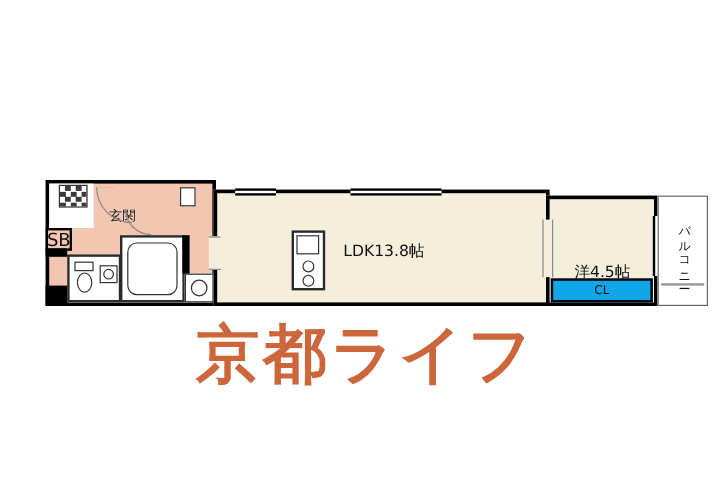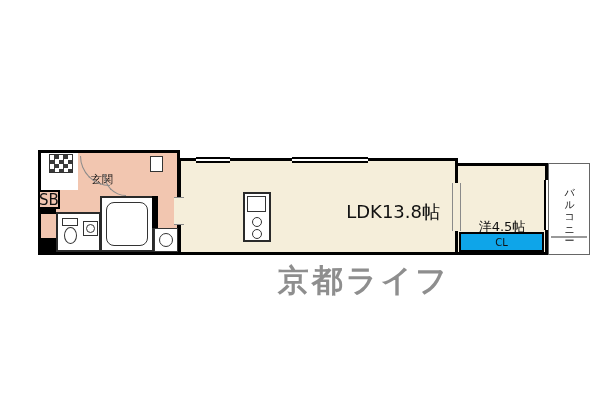--- a/index.html
+++ b/index.html
@@ -19,22 +19,22 @@
   .win-v{position:absolute;box-sizing:border-box;background:#fff;border-left:2px solid #000;border-right:2px solid #000;}
   .gap-h{position:absolute;box-sizing:border-box;background:#f5eeda;border-top:1px solid #8a8a8a;border-bottom:1px solid #8a8a8a;}
   .gap-v{position:absolute;box-sizing:border-box;background:#f5eeda;border-left:1px solid #8a8a8a;border-right:1px solid #8a8a8a;}
   .mat{
     position:absolute;border:1px solid #333;
     background:repeating-conic-gradient(#3a3a3a 0% 25%, #ffffff 0% 50%);
     background-size:9px 9px;
   }
   .circle{position:absolute;box-sizing:border-box;border:1.5px solid #333;border-radius:50%;background:#fff;}
   .watermark{
-    position:absolute;left:160px;top:260px;width:290px;text-align:right;
-    font-size:31px;font-weight:600;letter-spacing:3px;color:#737373;opacity:0.8;z-index:60;
+    position:absolute;left:160px;top:260px;width:290px;text-align:center;
+    font-size:53px;font-weight:600;letter-spacing:3px;color:#c2410c;opacity:0.8;z-index:60;
   }
   .vtext{writing-mode:vertical-rl;letter-spacing:2px;}
 </style>
 </head>
 <body>
 
 <div class="canvas">
 
   <div class="room" style="left:38px;top:150px;width:142px;height:105px;background:#f2c6b0;"></div>
 
@@ -80,21 +80,21 @@
 
   <div class="win-h" style="left:196px;top:157px;width:34px;height:6px;"></div>
   <div class="win-h" style="left:292px;top:157px;width:76px;height:6px;"></div>
   <div class="win-v" style="left:544px;top:180px;width:8px;height:50px;"></div>
 
   <div class="fixture" style="left:243px;top:192px;width:28px;height:50px;"></div>
   <div class="thinfix" style="left:247px;top:196px;width:19px;height:16px;"></div>
   <div class="circle" style="left:252px;top:217px;width:10px;height:10px;"></div>
   <div class="circle" style="left:252px;top:229px;width:10px;height:10px;"></div>
 
-  <div class="lbl" style="left:300px;top:200px;width:140px;text-align:right;font-size:18px;">LDK13.8帖</div>
+  <div class="lbl" style="left:286px;top:200px;width:140px;text-align:left;font-size:13px;">LDK13.8帖</div>
 
   <div class="lbl" style="left:462px;top:199px;width:80px;text-align:center;font-size:13px;margin-top:19px;">洋4.5帖</div>
 
   <div class="abs center" style="left:459px;top:232px;width:85px;height:20px;background:#0ea5e9;border:2px solid #000;font-size:10px;">
     <span>CL</span>
   </div>
 
   <div class="abs center" style="left:548px;top:163px;width:42px;height:92px;background:#fff;border:1px solid #666;">
     <span class="vtext" style="font-size:10px;">バルコニー</span>
   </div>

